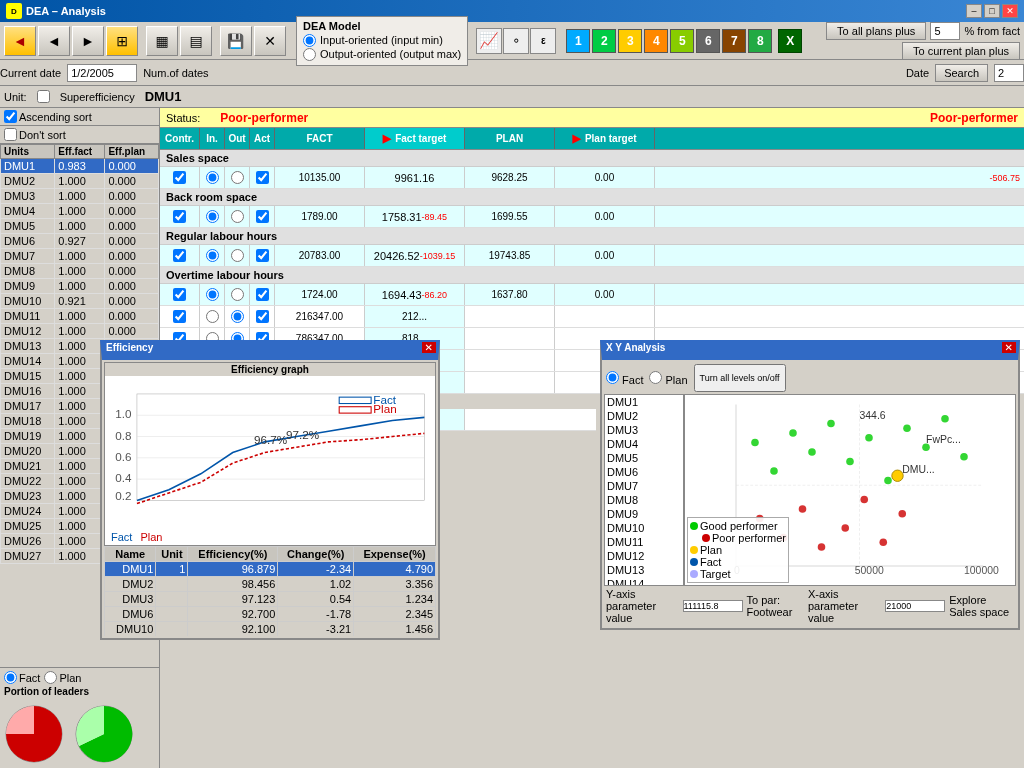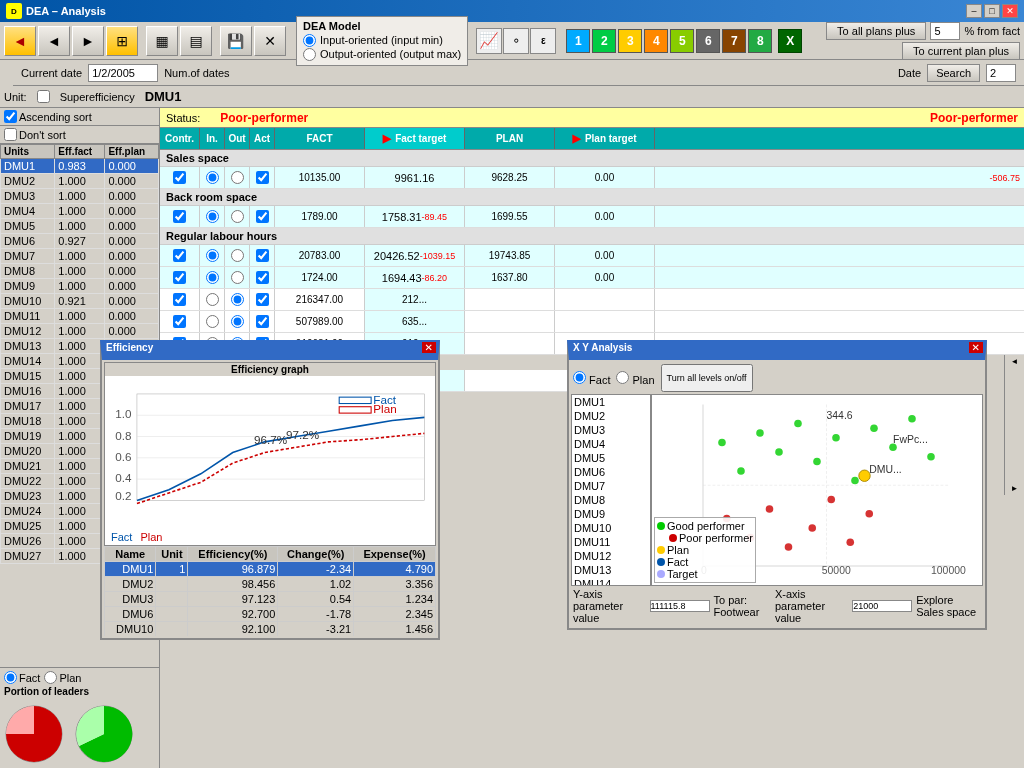--- a/index.html
+++ b/index.html
@@ -56,26 +56,25 @@
       width: 24px; height: 24px;
       display: flex; align-items: center; justify-content: center;
       font-weight: bold; font-size: 12px; cursor: pointer;
       border: 1px solid #555;
     }
 
     
     .toolbar2 {
       background: #d4d0c8;
       border-bottom: 1px solid #888;
-      padding: 2px 8px;
+      padding: 2px 0;
       display: flex;
       align-items: center;
       gap: 6px;
       height: 26px;
-      margin-left: 13px;
     }
     .input-field {
       border: 1px solid #888;
       background: white;
       padding: 1px 3px;
       height: 18px;
       font-size: 11px;
     }
     .search-btn {
       background: linear-gradient(to bottom, #f0ede8, #c8c5be);
@@ -218,21 +217,21 @@
     .eff-window {
       left: 100px;
       top: 340px;
       width: 340px;
       height: 300px;
       z-index: 10;
     }
 
     
     .xy-window {
-      left: 567px;
+      left: 600px;
       top: 340px;
       width: 420px;
       height: 290px;
       z-index: 10;
     }
 
     .category-list {
       width: 140px;
       padding: 4px 6px;
       font-size: 11px;
@@ -621,20 +620,21 @@
           </div>
         <div class="data-cell" style="width:90px;">20783.00</div>
         <div class="data-cell" style="width:100px;background:#e0ffff;">
           <div>20426.52</div>
           <div style="color:red;font-size:9px;">-1039.15</div>
         </div>
         <div class="data-cell" style="width:90px;">19743.85</div>
         <div class="data-cell" style="width:100px;">0.00</div>
       </div>
 
+      <div class="data-section-label">Overtime labour hours</div>
       <div class="data-row cyan">
         <div class="data-cell" style="width:40px;">
             <input type="checkbox" checked="" style="">
           </div>
         <div class="data-cell" style="width:25px;">
             <input type="radio" checked="" name="s4" style="">
           </div>
         <div class="data-cell" style="width:25px;">
             <input type="radio" name="s4" style="">
           </div>
@@ -658,20 +658,38 @@
             <input type="radio" name="s5" style="">
           </div>
         <div class="data-cell" style="width:25px;">
             <input type="radio" checked="" name="s5" style="">
           </div>
         <div class="data-cell" style="width:25px;">
             <input type="checkbox" checked="" style="">
           </div>
         <div class="data-cell" style="width:90px;">216347.00</div>
         <div class="data-cell" style="width:100px;background:#e0ffff;">212...</div>
+        <div class="data-cell" style="width:90px;"></div>
+        <div class="data-cell" style="width:100px;"></div>
+      </div>
+      <div class="data-row">
+        <div class="data-cell" style="width:40px;">
+            <input type="checkbox" checked="" style="">
+          </div>
+        <div class="data-cell" style="width:25px;">
+            <input type="radio" name="s6" style="">
+          </div>
+        <div class="data-cell" style="width:25px;">
+            <input type="radio" checked="" name="s6" style="">
+          </div>
+        <div class="data-cell" style="width:25px;">
+            <input type="checkbox" checked="" style="">
+          </div>
+        <div class="data-cell" style="width:90px;">786347.00</div>
+        <div class="data-cell" style="width:100px;background:#e0ffff;">818...</div>
         <div class="data-cell" style="width:90px;"></div>
         <div class="data-cell" style="width:100px;"></div>
       </div>
       <div class="data-row">
         <div class="data-cell" style="width:40px;">
             <input type="checkbox" checked="" style="">
           </div>
         <div class="data-cell" style="width:25px;">
             <input type="radio" name="s7" style="">
           </div>

